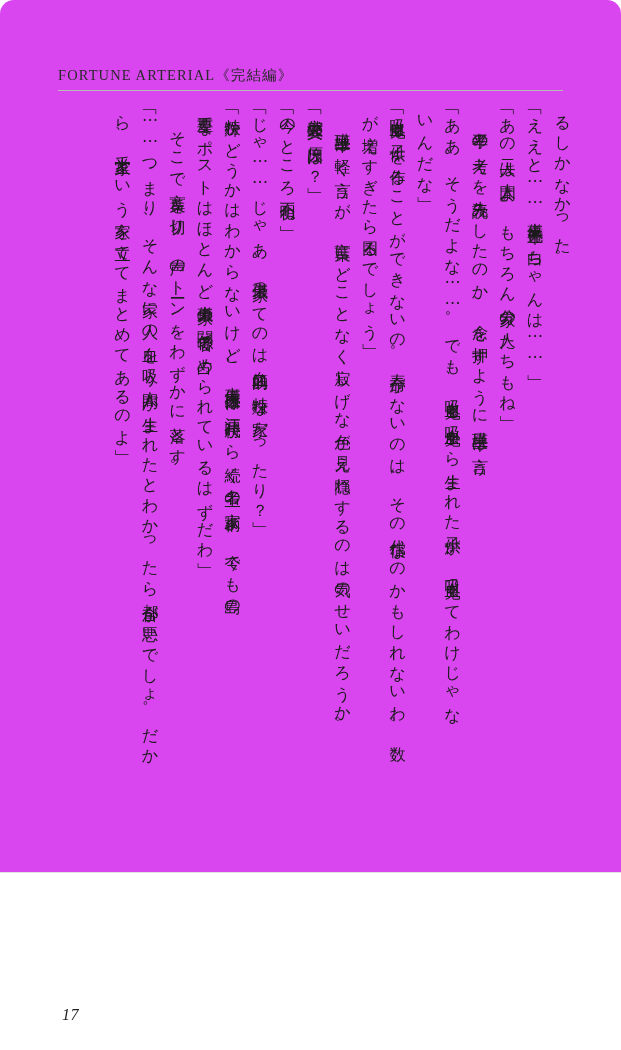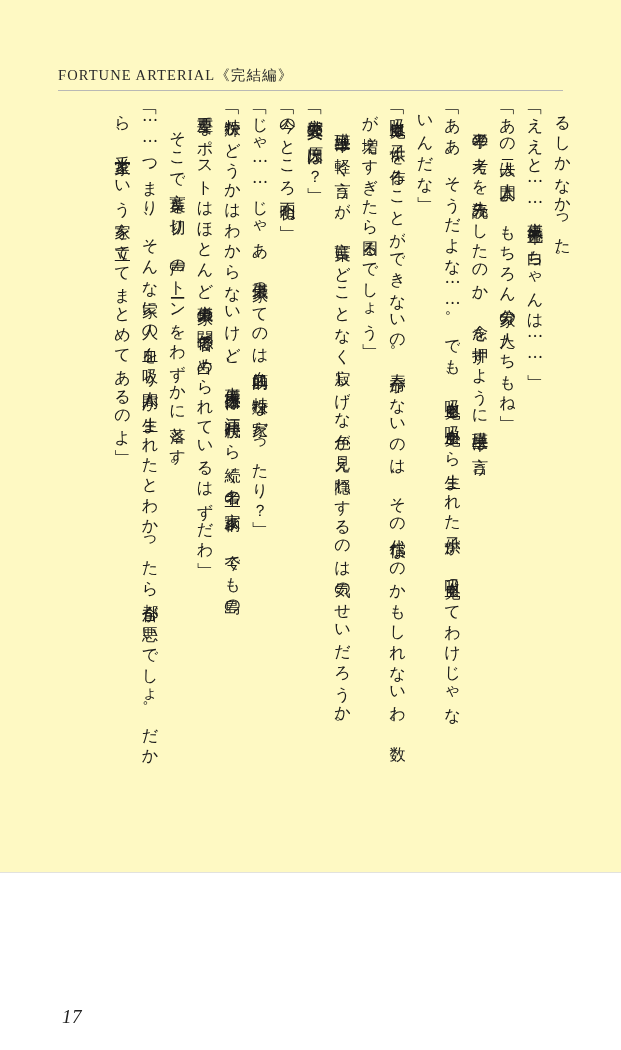--- a/index.html
+++ b/index.html
@@ -12,21 +12,22 @@
     height: 1050px;
     position: relative;
     font-family: "Liberation Serif", "DejaVu Serif", serif;
     color: #1a1a1a;
     overflow: hidden;
   }
 
   .page {
     position: absolute;
     inset: 0;
-    background: #fef9c3;
+    background: #d946ef;
+    border-radius: 14px;
   }
 
   
   .scan-seam {
     position: absolute;
     left: 0;
     right: 0;
     top: 872px;
     height: 1px;
     background: #e2e2de;
@@ -93,21 +94,21 @@
     flex: 0 0 27.5px;
   }
   
   .vline.indent-1 { padding-top: 16px; height: 804px; }
 
   .page-number {
     position: absolute;
     left: 62px;
     top: 1006px;
     font-family: "Liberation Serif", "DejaVu Serif", serif;
-    font-size: 19px;
+    font-size: 16px;
     font-style: italic;
     color: #222;
     letter-spacing: 0.5px;
   }
 </style>
 </head>
 <body>
 
 <div class="page">
 

